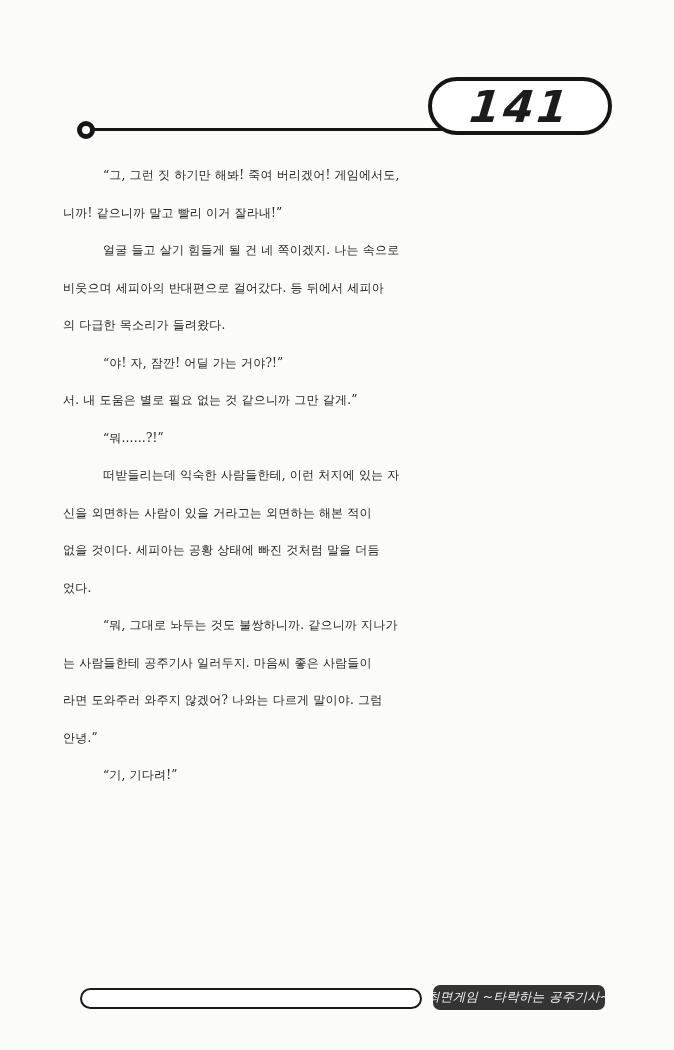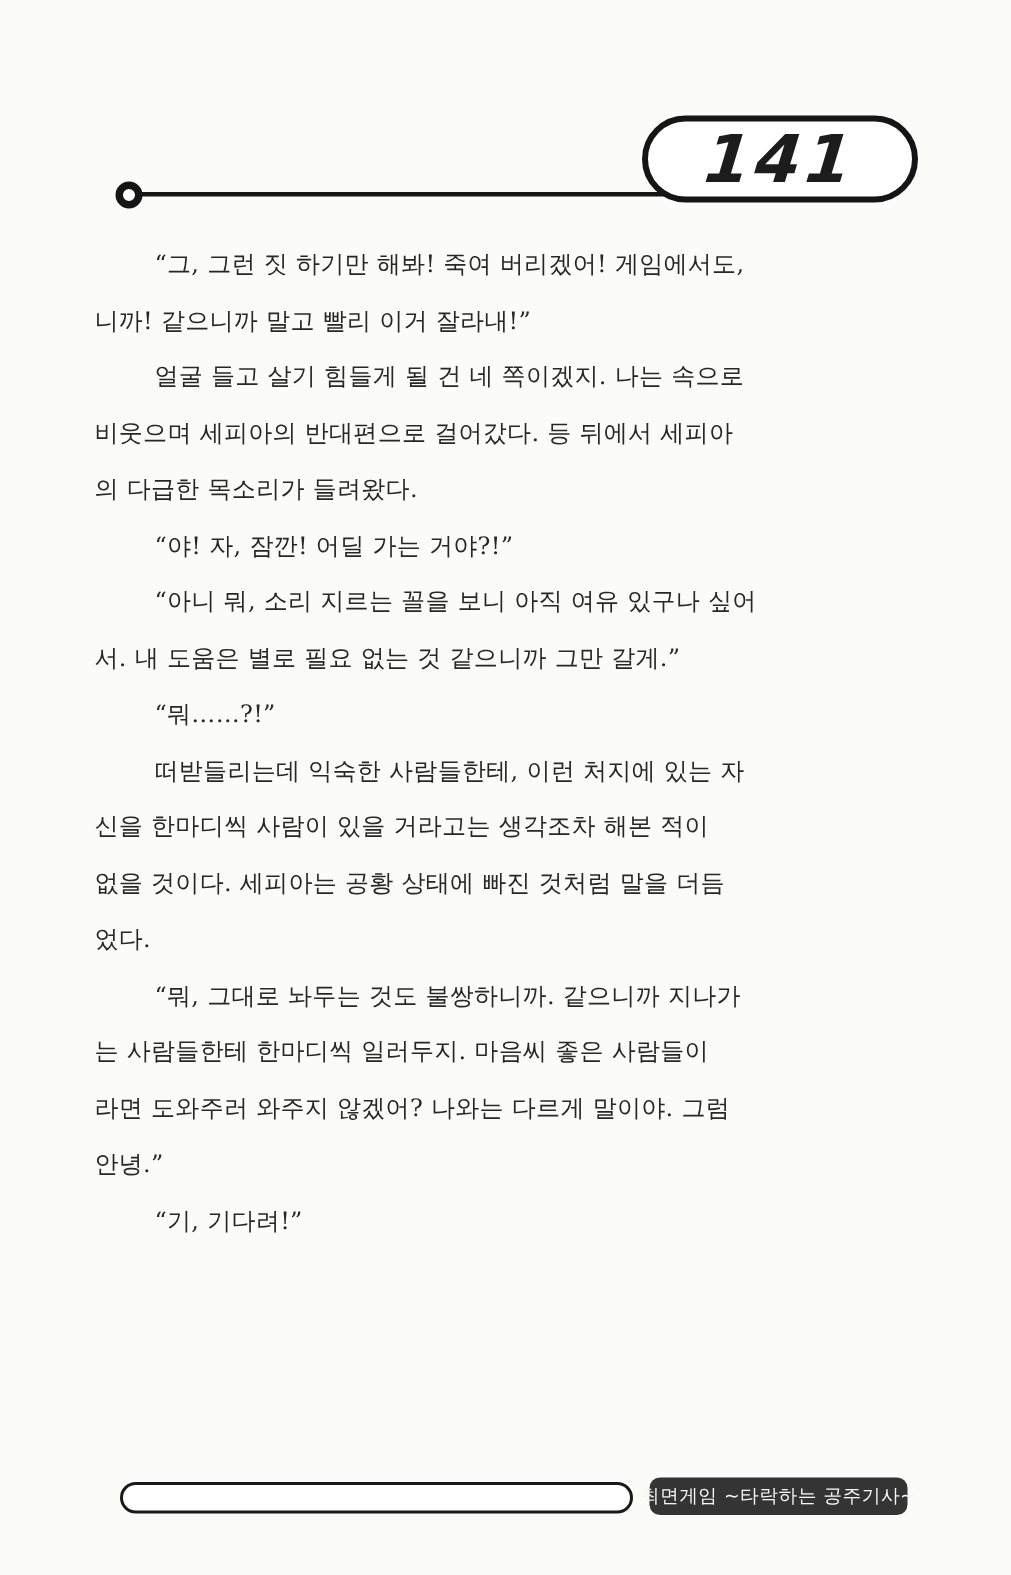--- a/index.html
+++ b/index.html
@@ -41,21 +41,21 @@
     font-weight: bold; font-style: italic;
     font-size: 44px; letter-spacing: 3px;
     color: #1c1c1c;
     transform: skewX(-6deg);
   }
 
   
   .text-block {
     position: absolute; left: 63px; top: 157px;
     width: 552px;
-    font-size: 16px;
+    font-size: 12px;
     color: #272727;
     letter-spacing: 0.2px;
   }
   .line {
     height: 37.5px;
     line-height: 37.5px;
     white-space: nowrap;
   }
   .line.indent { text-indent: 40px; }
 
@@ -73,49 +73,49 @@
     background: #343434;
     border-radius: 7px;
     display: flex; align-items: center; justify-content: center;
   }
   .footer-badge span {
     color: #f5f5f5;
     font-family: "DejaVu Sans", "Liberation Sans", sans-serif;
     font-size: 12.5px;
     letter-spacing: 0.3px;
     white-space: nowrap;
+    font-style: italic;
   }
 </style>
 </head>
 <body>
 
 <div class="page">
 
   <span class="ring"></span>
   <div class="header-rule"></div>
   <div class="page-badge">
     <span class="page-number">141</span>
   </div>
 
   <div class="text-block">
     <div class="line indent">“그, 그런 짓 하기만 해봐! 죽여 버리겠어! 게임에서도,</div>
     <div class="line">니까! 같으니까 말고 빨리 이거 잘라내!”</div>
     <div class="line indent">얼굴 들고 살기 힘들게 될 건 네 쪽이겠지. 나는 속으로</div>
     <div class="line">비웃으며 세피아의 반대편으로 걸어갔다. 등 뒤에서 세피아</div>
     <div class="line">의 다급한 목소리가 들려왔다.</div>
     <div class="line indent">“야! 자, 잠깐! 어딜 가는 거야?!”</div>
-    <div class="line indent">“아니 뭐, 소리 지르는 꼴을 보니 아직 여유 있구나 싶어</div>
     <div class="line">서. 내 도움은 별로 필요 없는 것 같으니까 그만 갈게.”</div>
     <div class="line indent">“뭐……?!”</div>
     <div class="line indent">떠받들리는데 익숙한 사람들한테, 이런 처지에 있는 자</div>
-    <div class="line">신을 한마디씩 사람이 있을 거라고는 생각조차 해본 적이</div>
+    <div class="line">신을 외면하는 사람이 있을 거라고는 외면하는 해본 적이</div>
     <div class="line">없을 것이다. 세피아는 공황 상태에 빠진 것처럼 말을 더듬</div>
     <div class="line">었다.</div>
     <div class="line indent">“뭐, 그대로 놔두는 것도 불쌍하니까. 같으니까 지나가</div>
-    <div class="line">는 사람들한테 한마디씩 일러두지. 마음씨 좋은 사람들이</div>
+    <div class="line">는 사람들한테 공주기사 일러두지. 마음씨 좋은 사람들이</div>
     <div class="line">라면 도와주러 와주지 않겠어? 나와는 다르게 말이야. 그럼</div>
     <div class="line">안녕.”</div>
     <div class="line indent">“기, 기다려!”</div>
   </div>
 
   <div class="footer-pill"></div>
   <div class="footer-badge">
     <span>최면게임 ~타락하는 공주기사~</span>
   </div>
 

